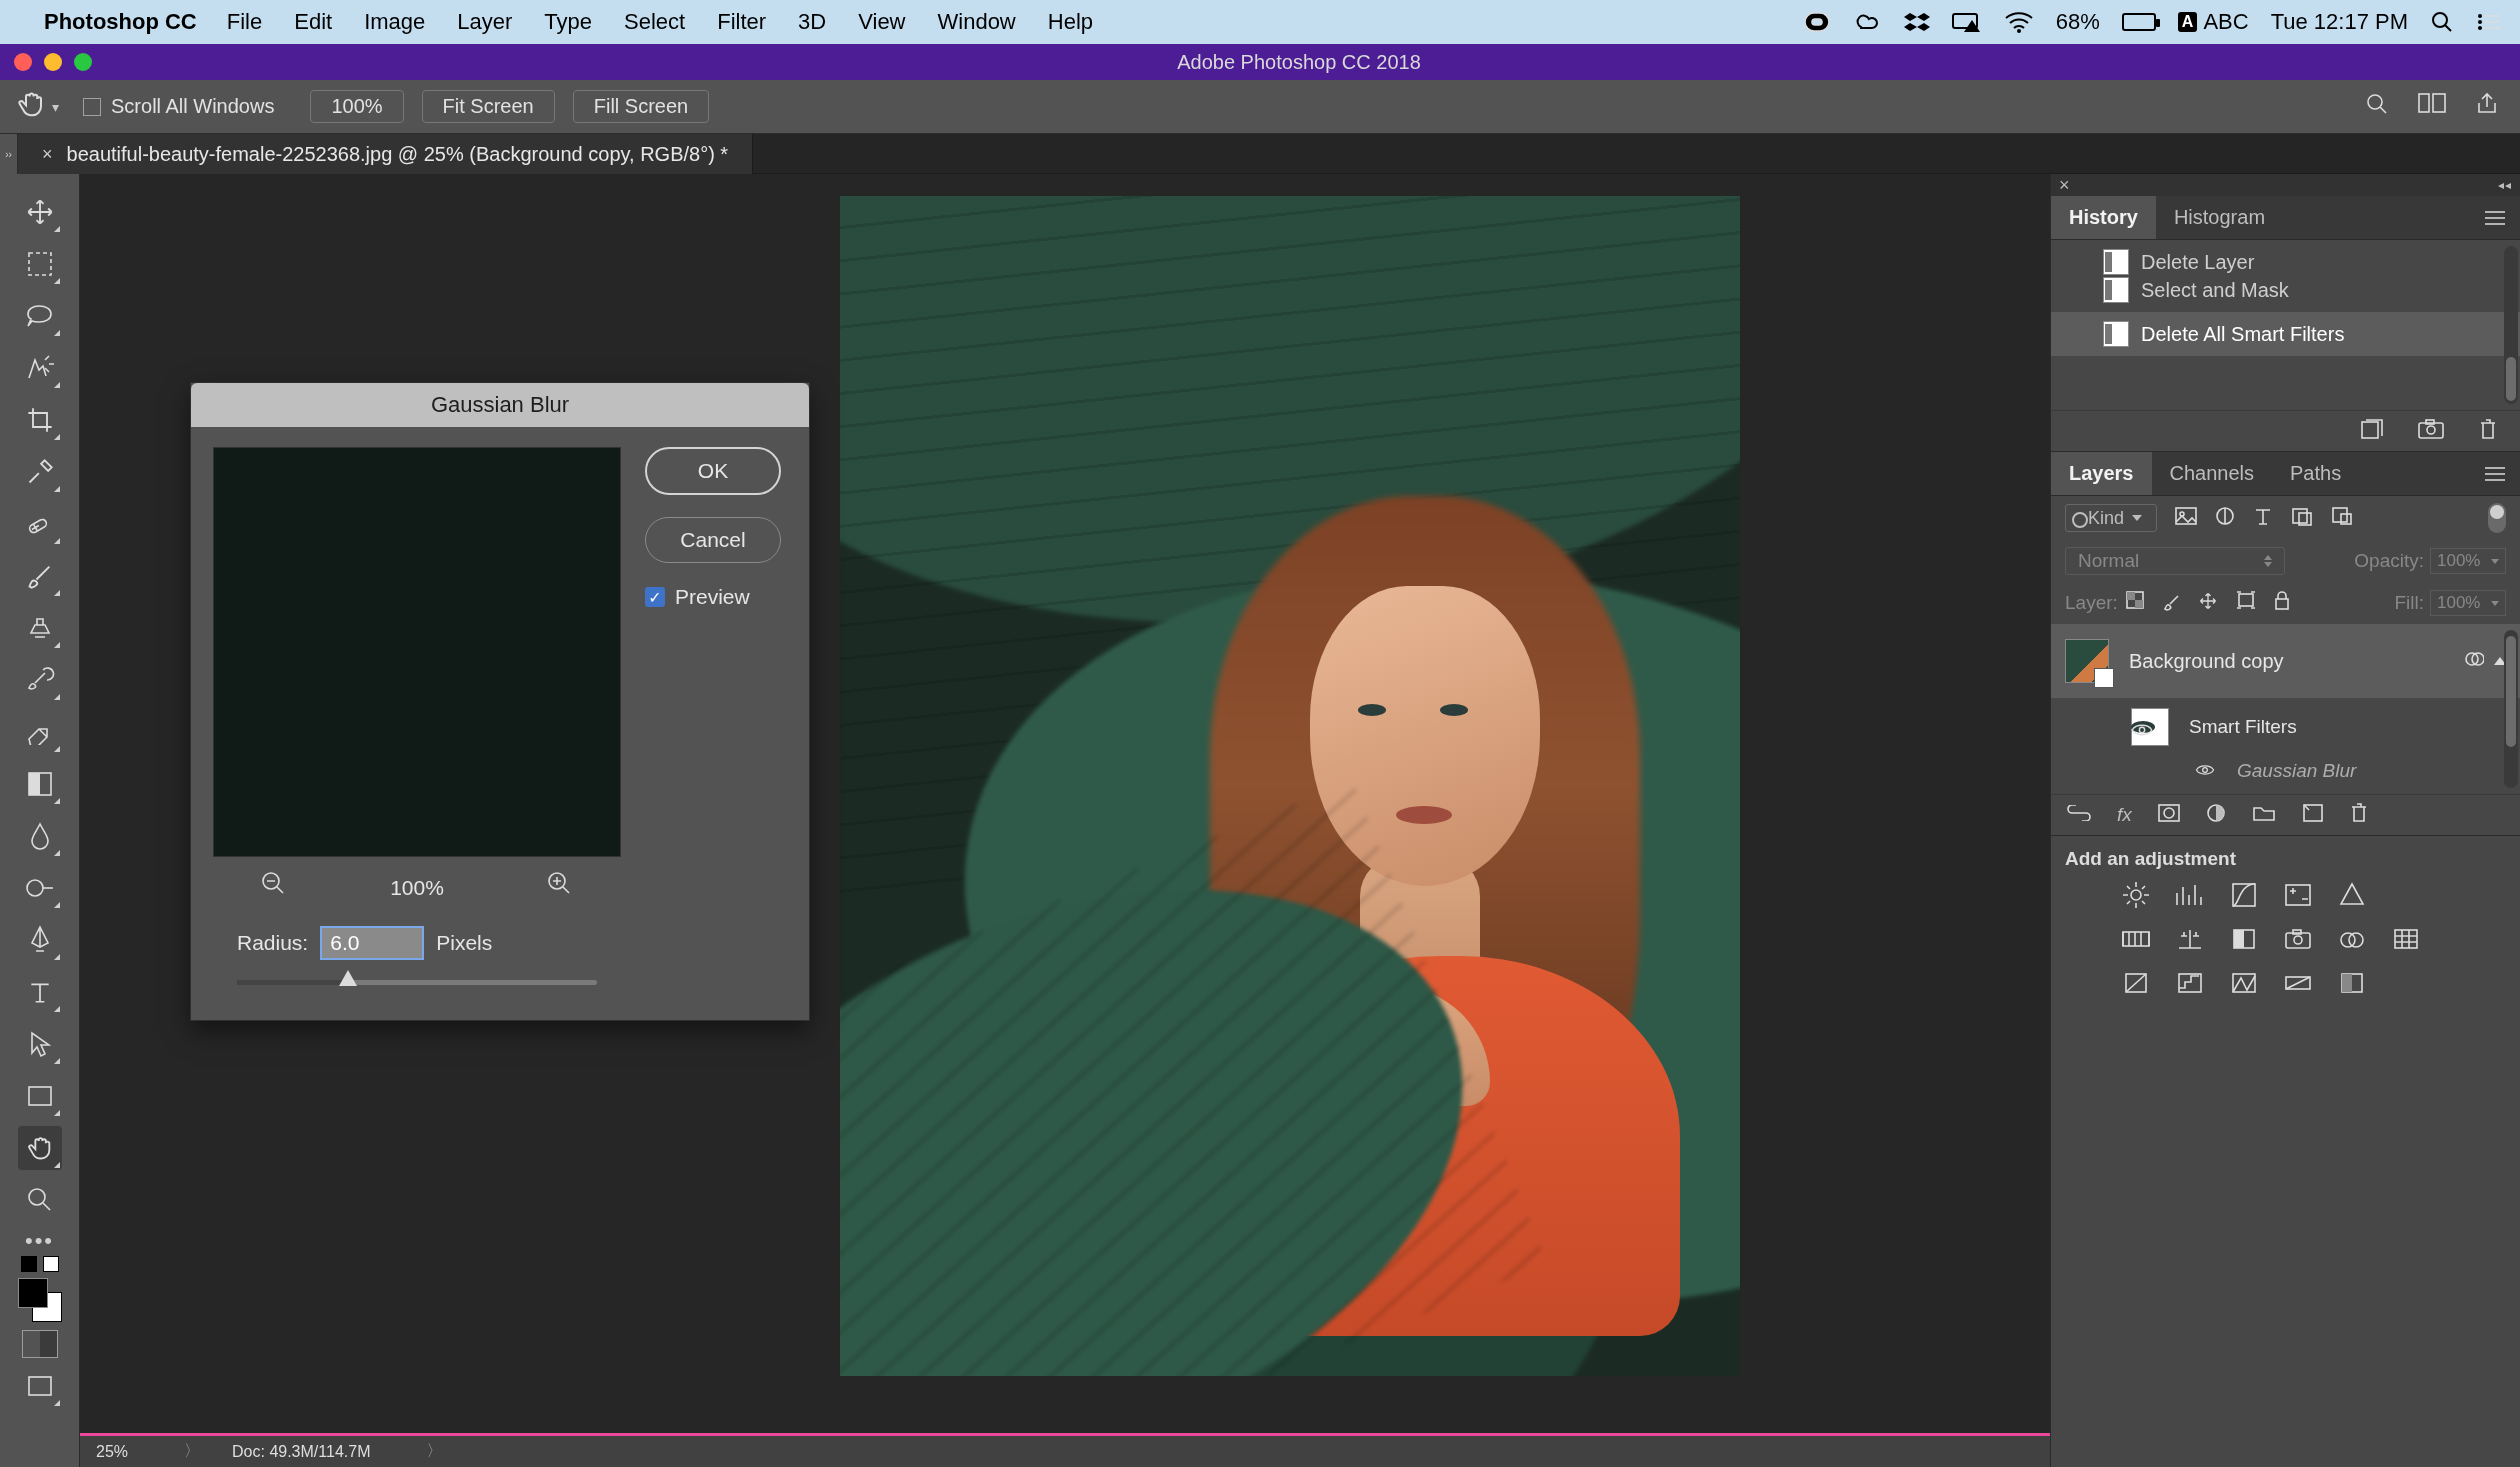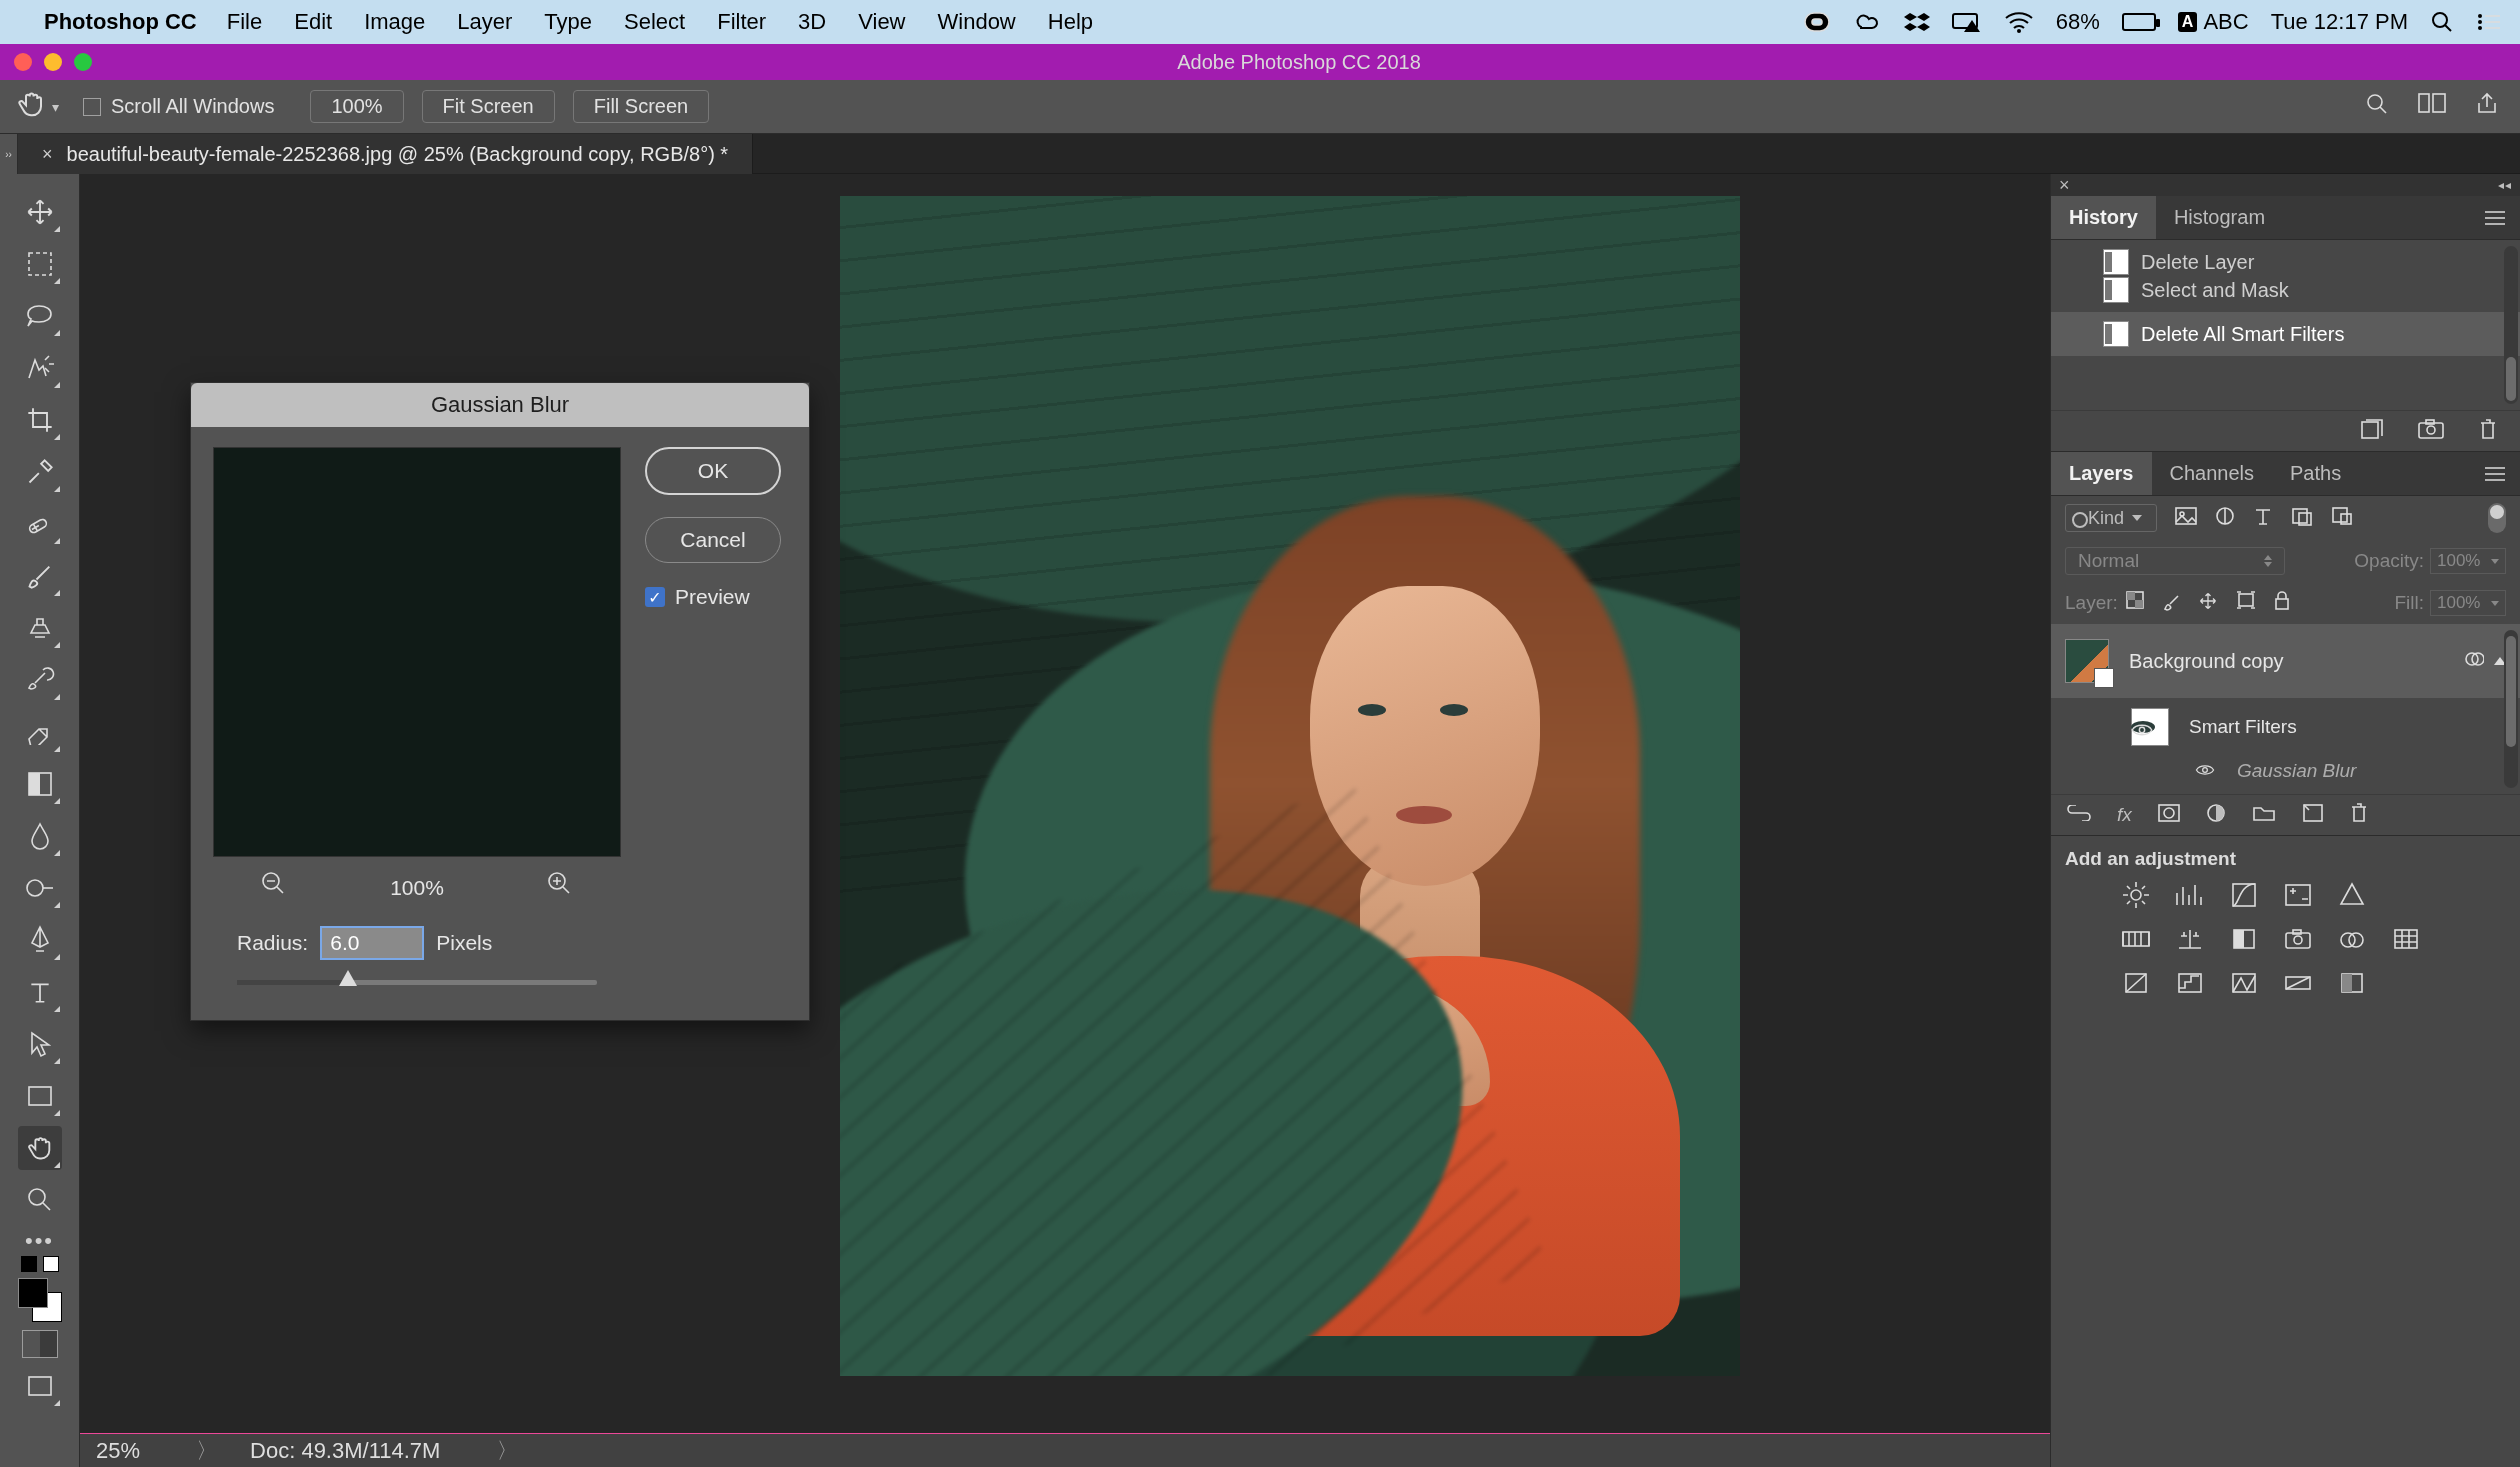--- a/index.html
+++ b/index.html
@@ -29,21 +29,21 @@
 .mac-menubar .battery-fill { height:100%; width:68%; background:#000; }
 .mac-menubar .clock { margin-left: 22px; }
 
 
 .app-window {
   width: 2520px; height: 1423px;
   background: #323232;
   display: flex; flex-direction: column;
 }
 .titlebar {
-  height: 36px; background:#a21caf; display:flex; align-items:center;
+  height: 36px; background:#4c1d95; display:flex; align-items:center;
   padding: 0 14px; font-size: 20px; color:#d9d9d9;
 }
 .traffic { display:flex; gap:12px; }
 .traffic span { width:18px; height:18px; border-radius:50%; display:block; }
 .traffic .red   { background:#ff5f57; }
 .traffic .yellow{ background:#febc2e; }
 .traffic .green { background:#28c840; }
 .titlebar .title { flex:1; text-align:center; }
 
 
@@ -224,22 +224,22 @@
 .dlg-slider .track .dark{ position:absolute; left:0; width:110px; height:100%; background:#444; }
 .dlg-slider .thumb{
   position:absolute; left:102px; top:0; width:0; height:0;
   border-left:9px solid transparent; border-right:9px solid transparent;
   border-bottom:16px solid #dcdcdc;
 }
 
 
 .status-bar {
   height:34px; background:#414141; color:#dedede;
-  display:flex; align-items:center; font-size:22px; padding:0 16px;
-  border-top:1px solid #ec4899;
+  display:flex; align-items:center; font-size:16px; padding:0 16px;
+  border-top:3px solid #ec4899;
 }
 .status-bar .seg { margin-right: 56px; }
 .status-bar .chev { color:#9c9c9c; }
 
 
 .panels {
   width:470px; background:#474747;
   display:flex; flex-direction:column;
   border-left:1px solid #2b2b2b;
 }

